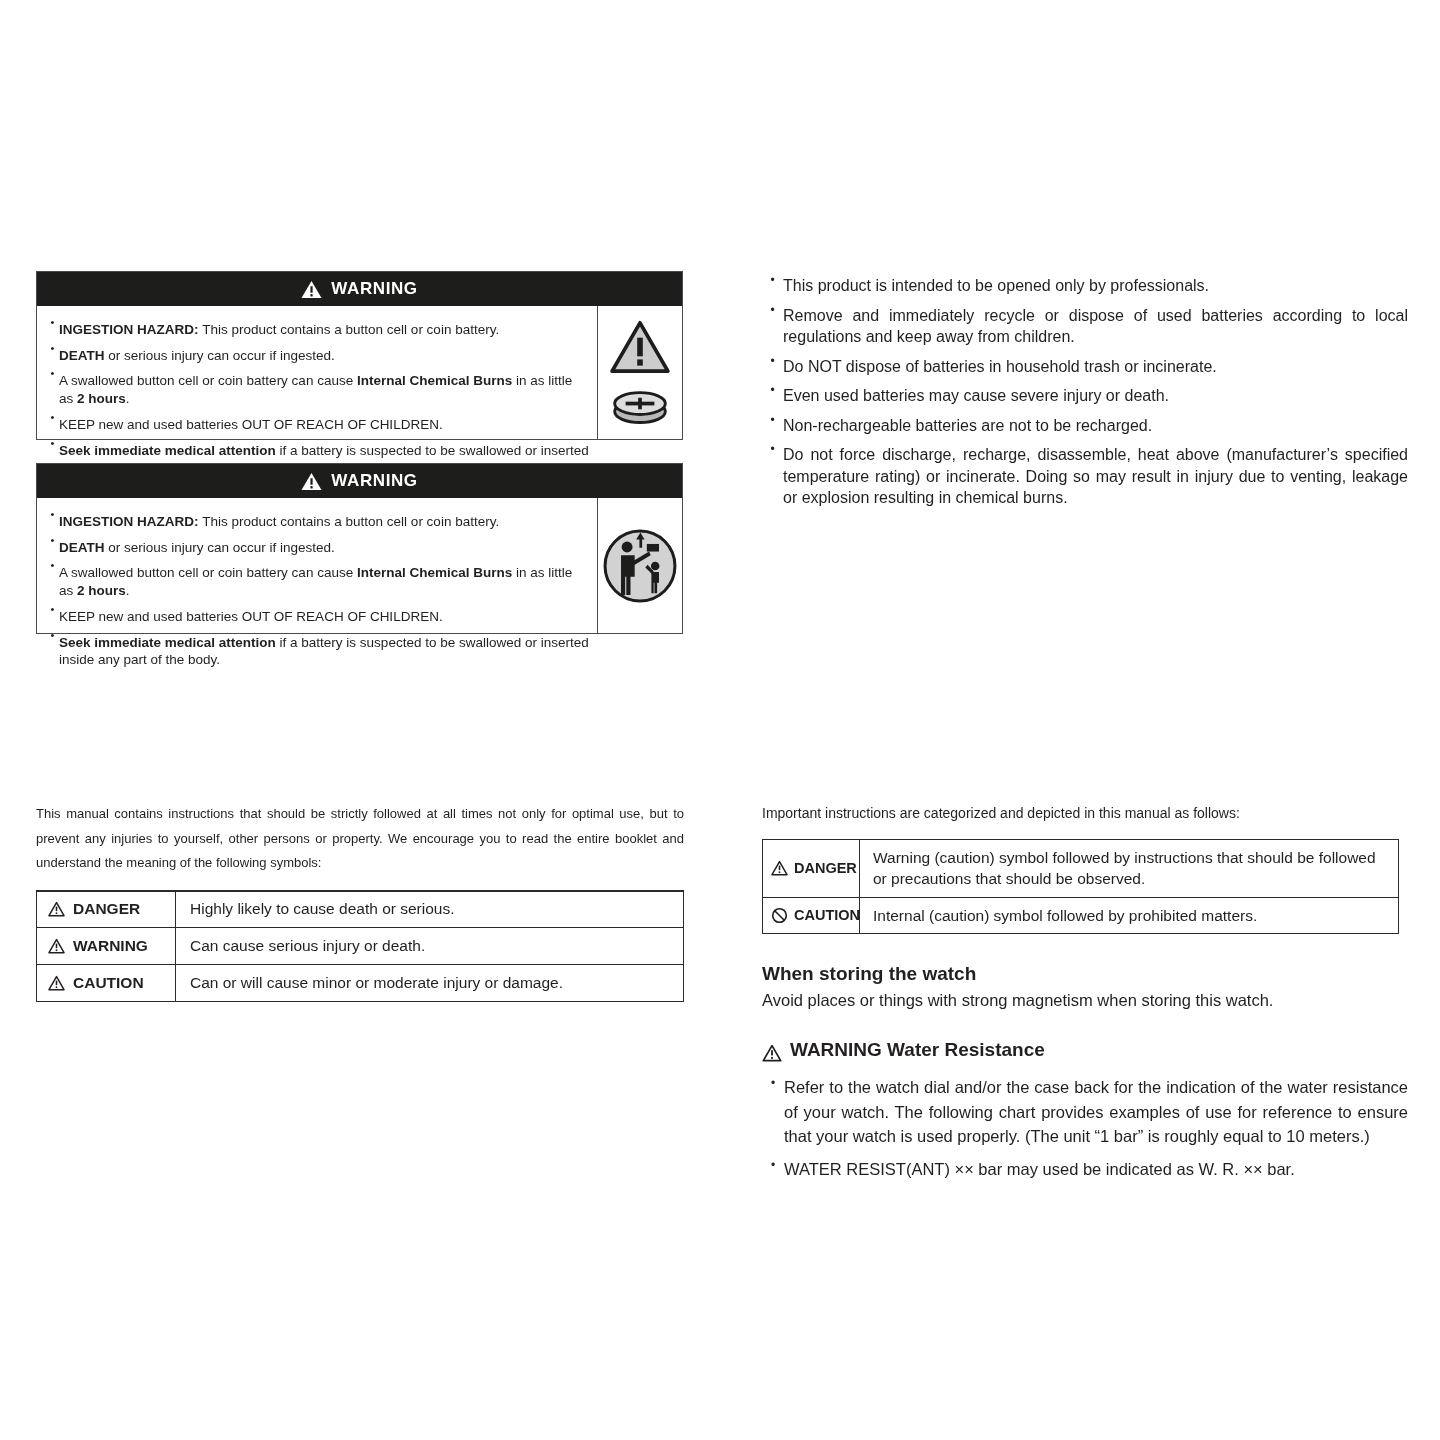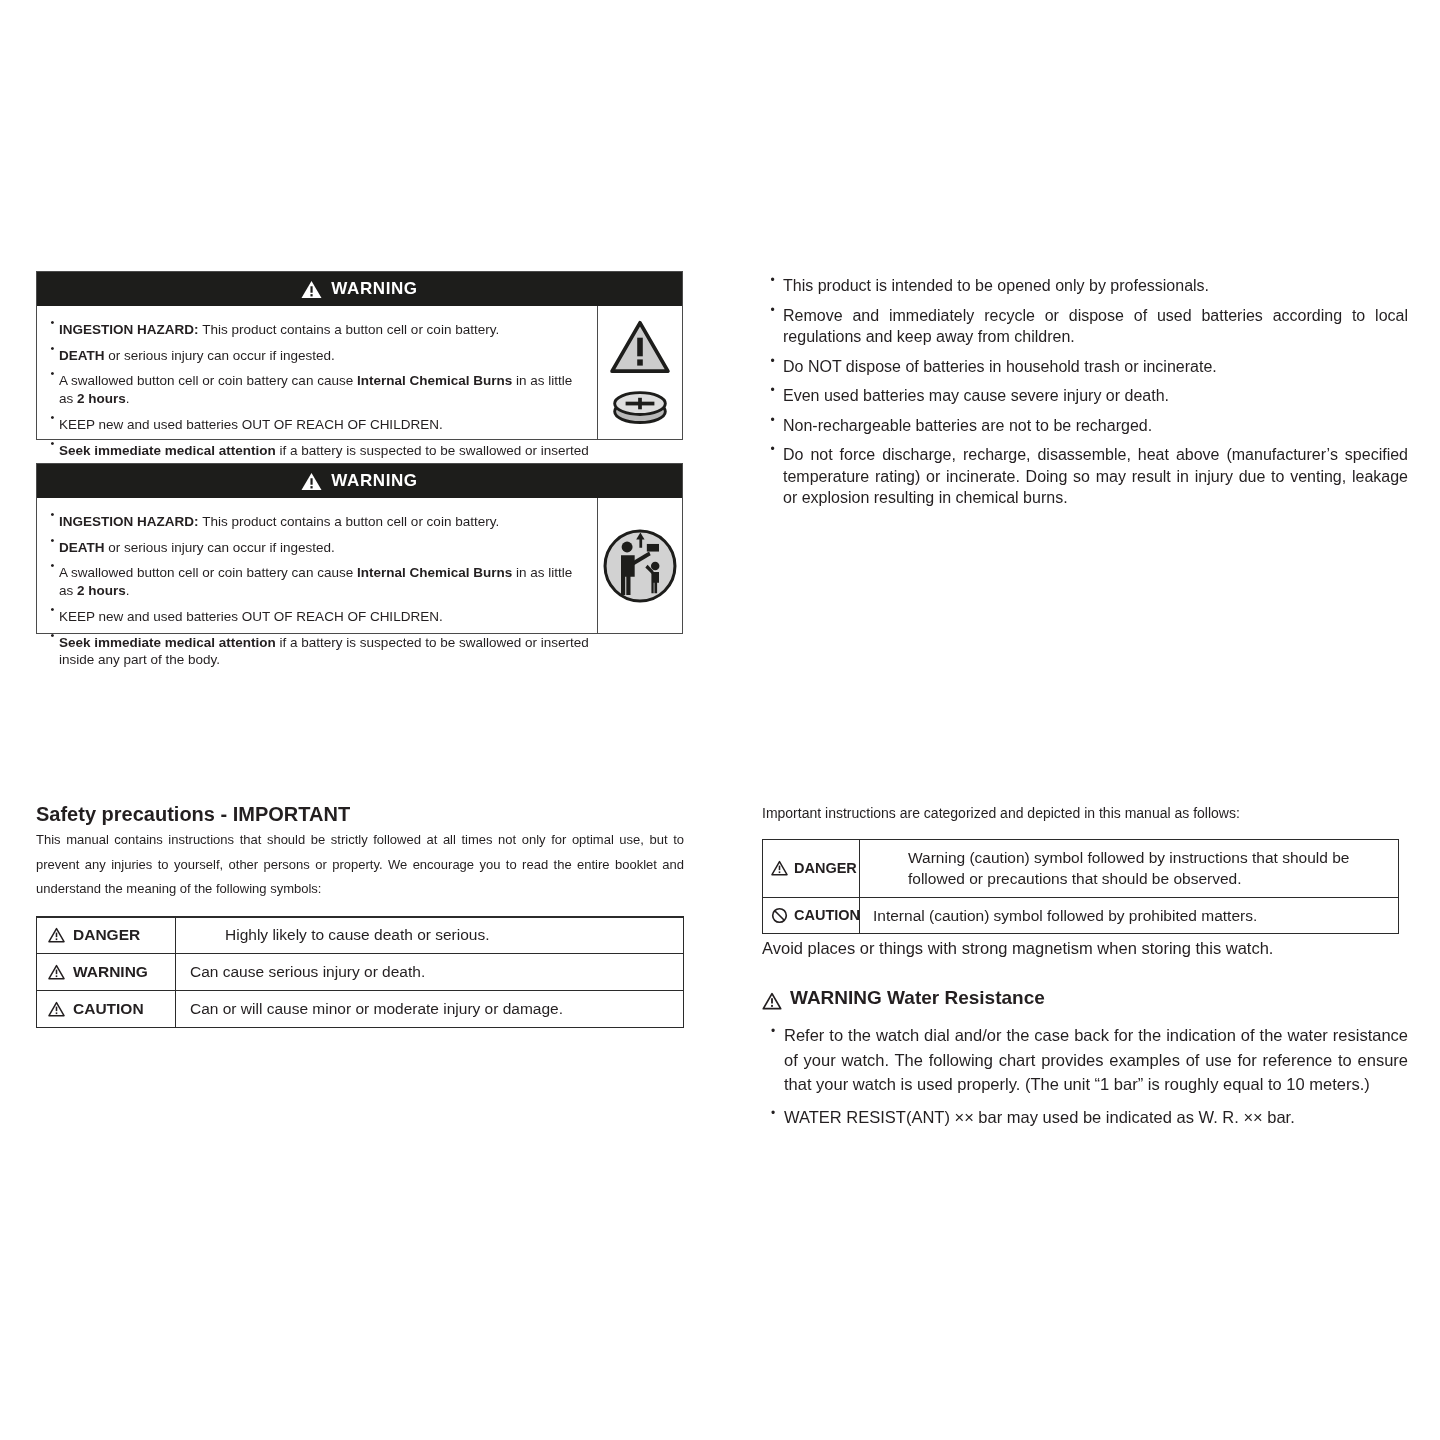--- a/index.html
+++ b/index.html
@@ -31,21 +31,21 @@
   .toplist{position:absolute;left:762px;top:267px;width:646px;font-size:16px;line-height:21.5px;}
 
   
   .safety{position:absolute;left:36px;top:801px;width:648px;}
   .safety h2{margin:0;font-size:20px;line-height:26px;}
   .safety p{margin:1px 0 0;font-size:13px;line-height:24.5px;text-align:justify;}
 
   
   .tbl{margin-top:15px;border-top:1.3px solid #2b2b2b;}
   .trow{display:flex;border:1.3px solid #2b2b2b;border-top:none;box-sizing:border-box;}
-  .trow:first-child{border-top:1.3px solid #2b2b2b;margin-top:-1.3px;gap:35px;}
+  .trow:first-child{border-top:1.3px solid #2b2b2b;margin-top:-1.3px;}
   .tlabel{flex:0 0 auto;display:flex;align-items:center;gap:8px;border-right:1.3px solid #2b2b2b;
           font-weight:bold;box-sizing:border-box;}
   .tdesc{flex:1;display:flex;align-items:center;box-sizing:border-box;}
   .tbl-left .tlabel{width:139px;padding-left:11px;font-size:15.5px;}
   .tbl-left .tdesc{padding:0 8px 0 14px;font-size:15.5px;min-height:36px;}
   .tbl-right{width:637px;}
   .tbl-right .tlabel{width:97px;padding-left:8px;font-size:14.5px;gap:6px;}
   .tbl-right .tdesc{padding:7px 10px 7px 13px;font-size:15.5px;line-height:21.5px;min-height:22px;}
   .sym{display:inline-flex;align-items:center;}
 
@@ -185,21 +185,20 @@
         <span class="dot">•</span>
         <span class="bt"><span>Non-rechargeable batteries are not to be recharged.</span></span>
       </div>
       <div class="bi">
         <span class="dot">•</span>
         <span class="bt"><span>Do not force discharge, recharge, disassemble, heat above (manufacturer’s specified temperature rating) or incinerate. Doing so may result in injury due to venting, leakage or explosion resulting in chemical burns.</span></span>
       </div>
     </div>
 
   <section class="safety">
-    <h2>Safety precautions - IMPORTANT</h2>
     <p>This manual contains instructions that should be strictly followed at all times not only for optimal use, but to prevent any injuries to yourself, other persons or property. We encourage you to read the entire booklet and understand the meaning of the following symbols:</p>
     <div class="tbl tbl-left">
         <div class="trow">
           <div class="tlabel">
             <span class="sym">
               <svg width="17" height="16" viewBox="0 0 24 22">
                 <polygon points="12,2 22.6,20.4 1.4,20.4" fill="none" stroke="#231f20" stroke-width="2.1" stroke-linejoin="round"></polygon>
                 <rect x="10.9" y="7.6" width="2.2" height="6.4" fill="#231f20"></rect>
                 <rect x="10.9" y="15.8" width="2.2" height="2.4" fill="#231f20"></rect>
               </svg>
@@ -270,20 +269,21 @@
               </svg>
             </span>
             <span>CAUTION</span>
           </div>
           <div class="tdesc">
             <span>Internal (caution) symbol followed by prohibited matters.</span>
           </div>
         </div>
       </div>
 
+    <h3 class="storing-head">When storing the watch</h3>
     <p class="storing-body">Avoid places or things with strong magnetism when storing this watch.</p>
 
     <h3 class="water-head">
       <svg width="20" height="18" viewBox="0 0 24 22">
         <polygon points="12,2 22.6,20.4 1.4,20.4" fill="none" stroke="#231f20" stroke-width="2.1" stroke-linejoin="round"></polygon>
         <rect x="10.9" y="7.6" width="2.2" height="6.4" fill="#231f20"></rect>
         <rect x="10.9" y="15.8" width="2.2" height="2.4" fill="#231f20"></rect>
       </svg>
       <span>WARNING Water Resistance</span>
     </h3>

